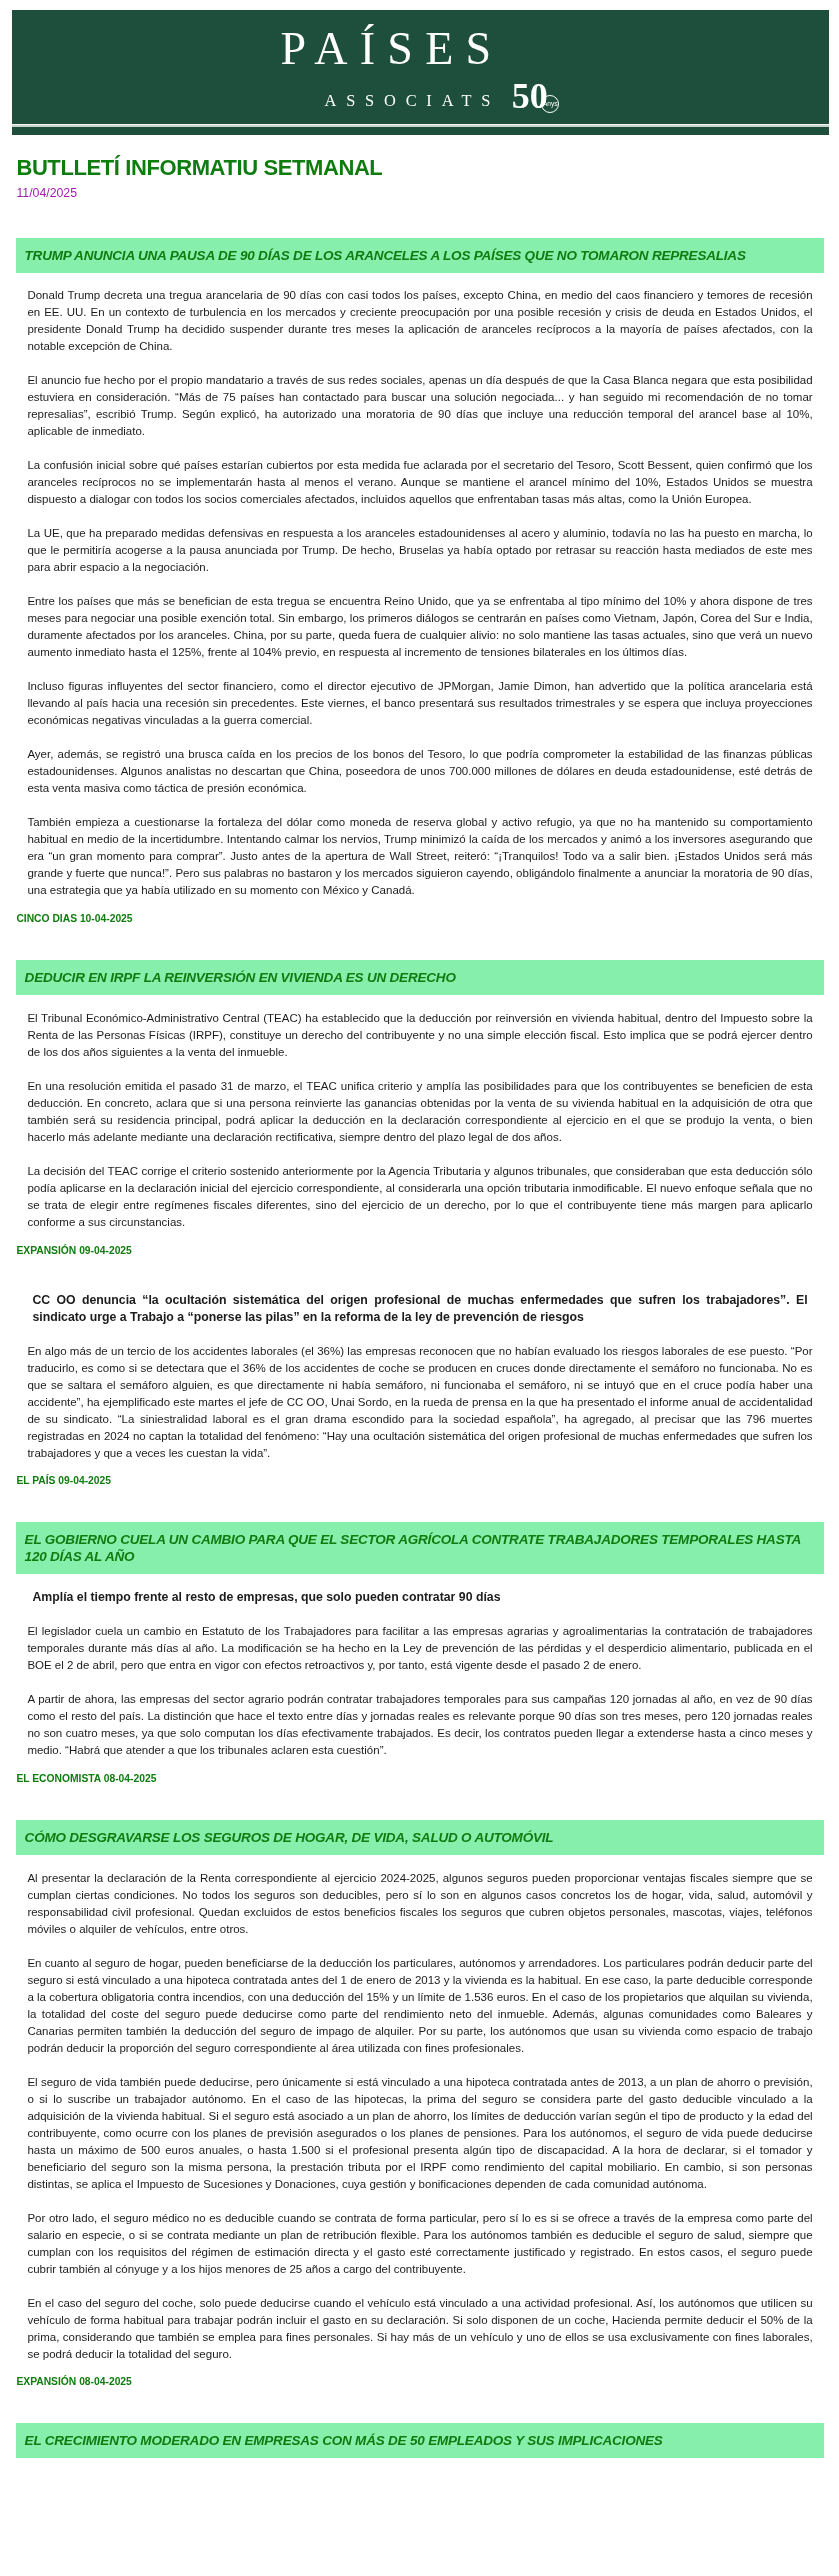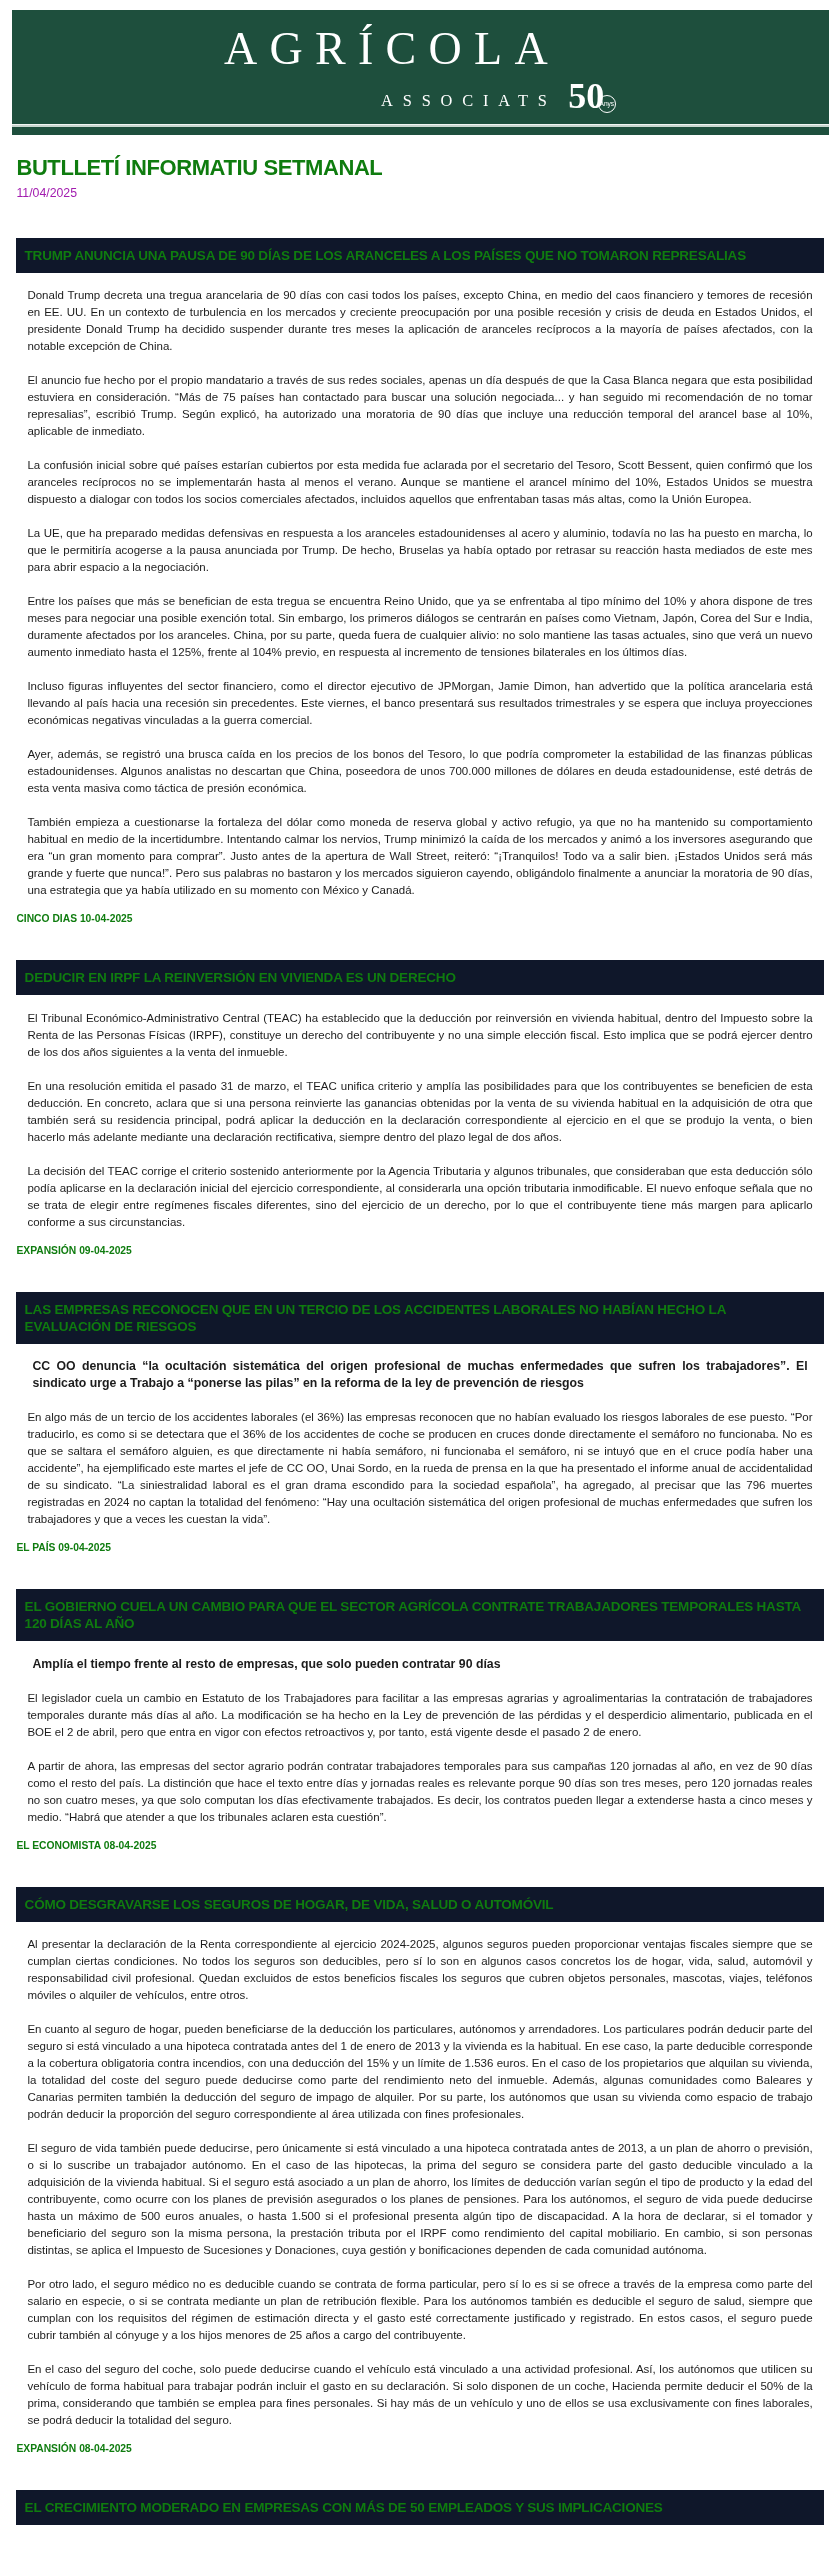--- a/index.html
+++ b/index.html
@@ -13,34 +13,34 @@
   .logo-sub{font-family:"Liberation Serif",serif;font-size:16.4px;letter-spacing:9.8px;margin-top:19px;margin-right:3.3px;}
   .logo-50{display:flex;align-items:flex-end;margin-bottom:-3.3px;}
   .n50{font-family:"Liberation Serif",serif;font-weight:bold;font-size:36px;line-height:1;}
   .anys{font-size:6.6px;border:1.2px solid #fff;border-radius:50%;width:16.4px;height:16.4px;display:inline-flex;align-items:center;justify-content:center;margin-left:-6.6px;margin-bottom:1.6px;}
   .header-rule{height:1.6px;background:#c9d6cf;margin:13px 0 0;border-top:0.8px solid #f2f5f3;}
   
   .content{margin:0 16.4px;}
   h1.page-title{color:#0f7c0f;font-size:22px;letter-spacing:-0.4px;margin:19.7px 0 4.9px;font-weight:bold;}
   .page-date{color:#a21caf;font-size:12.3px;margin:0 0 38px;}
   .article{margin:0 0 36px;}
-  h2.headline{background:#0f172a;color:#0f7c0f;font-size:13.5px;line-height:17px;font-weight:bold;letter-spacing:-0.2px;padding:9px 8.2px;margin:0 0 14.8px;}
+  h2.headline{background:#86efac;color:#0f7c0f;font-size:13.5px;line-height:17px;font-weight:bold;letter-spacing:-0.2px;padding:9px 8.2px;margin:0 0 14.8px;font-style:italic;}
   .article p{font-size:11.5px;line-height:17px;text-align:justify;margin:0 11px 17px;}
   .article p.subhead{font-weight:bold;font-size:12.3px;line-height:17px;margin:0 16px 17px;}
   .source{color:#0f7c0f;font-weight:bold;font-size:10.3px;margin-top:-3.3px;}
 </style>
 </head>
 <body>
 
 <div class="topgap"></div>
 
 <header class="header">
   <div class="logo">
     <div class="logo-text">
-      <div class="logo-name">AGRÍCOLA</div>
+      <div class="logo-name">PAÍSES</div>
       <div class="logo-sub">ASSOCIATS</div>
     </div>
     <div class="logo-50">
       <span class="n50">50</span>
       <span class="anys">Anys</span>
     </div>
   </div>
   <div class="header-rule"></div>
 </header>
 
@@ -64,21 +64,20 @@
 
   <section class="article">
     <h2 class="headline">DEDUCIR EN IRPF LA REINVERSIÓN EN VIVIENDA ES UN DERECHO</h2>
     <p>El Tribunal Económico-Administrativo Central (TEAC) ha establecido que la deducción por reinversión en vivienda habitual, dentro del Impuesto sobre la Renta de las Personas Físicas (IRPF), constituye un derecho del contribuyente y no una simple elección fiscal. Esto implica que se podrá ejercer dentro de los dos años siguientes a la venta del inmueble.</p>
     <p>En una resolución emitida el pasado 31 de marzo, el TEAC unifica criterio y amplía las posibilidades para que los contribuyentes se beneficien de esta deducción. En concreto, aclara que si una persona reinvierte las ganancias obtenidas por la venta de su vivienda habitual en la adquisición de otra que también será su residencia principal, podrá aplicar la deducción en la declaración correspondiente al ejercicio en el que se produjo la venta, o bien hacerlo más adelante mediante una declaración rectificativa, siempre dentro del plazo legal de dos años.</p>
     <p>La decisión del TEAC corrige el criterio sostenido anteriormente por la Agencia Tributaria y algunos tribunales, que consideraban que esta deducción sólo podía aplicarse en la declaración inicial del ejercicio correspondiente, al considerarla una opción tributaria inmodificable. El nuevo enfoque señala que no se trata de elegir entre regímenes fiscales diferentes, sino del ejercicio de un derecho, por lo que el contribuyente tiene más margen para aplicarlo conforme a sus circunstancias.</p>
     <div class="source">EXPANSIÓN 09-04-2025</div>
   </section>
 
   <section class="article">
-    <h2 class="headline">LAS EMPRESAS RECONOCEN QUE EN UN TERCIO DE LOS ACCIDENTES LABORALES NO HABÍAN HECHO LA EVALUACIÓN DE RIESGOS</h2>
     <p class="subhead">CC OO denuncia “la ocultación sistemática del origen profesional de muchas enfermedades que sufren los trabajadores”. El sindicato urge a Trabajo a “ponerse las pilas” en la reforma de la ley de prevención de riesgos</p>
     <p>En algo más de un tercio de los accidentes laborales (el 36%) las empresas reconocen que no habían evaluado los riesgos laborales de ese puesto. “Por traducirlo, es como si se detectara que el 36% de los accidentes de coche se producen en cruces donde directamente el semáforo no funcionaba. No es que se saltara el semáforo alguien, es que directamente ni había semáforo, ni funcionaba el semáforo, ni se intuyó que en el cruce podía haber una accidente”, ha ejemplificado este martes el jefe de CC OO, Unai Sordo, en la rueda de prensa en la que ha presentado el informe anual de accidentalidad de su sindicato. “La siniestralidad laboral es el gran drama escondido para la sociedad española”, ha agregado, al precisar que las 796 muertes registradas en 2024 no captan la totalidad del fenómeno: “Hay una ocultación sistemática del origen profesional de muchas enfermedades que sufren los trabajadores y que a veces les cuestan la vida”.</p>
     <div class="source">EL PAÍS 09-04-2025</div>
   </section>
 
   <section class="article">
     <h2 class="headline">EL GOBIERNO CUELA UN CAMBIO PARA QUE EL SECTOR AGRÍCOLA CONTRATE TRABAJADORES TEMPORALES HASTA 120 DÍAS AL AÑO</h2>
     <p class="subhead">Amplía el tiempo frente al resto de empresas, que solo pueden contratar 90 días</p>
     <p>El legislador cuela un cambio en Estatuto de los Trabajadores para facilitar a las empresas agrarias y agroalimentarias la contratación de trabajadores temporales durante más días al año. La modificación se ha hecho en la Ley de prevención de las pérdidas y el desperdicio alimentario, publicada en el BOE el 2 de abril, pero que entra en vigor con efectos retroactivos y, por tanto, está vigente desde el pasado 2 de enero.</p>
     <p>A partir de ahora, las empresas del sector agrario podrán contratar trabajadores temporales para sus campañas 120 jornadas al año, en vez de 90 días como el resto del país. La distinción que hace el texto entre días y jornadas reales es relevante porque 90 días son tres meses, pero 120 jornadas reales no son cuatro meses, ya que solo computan los días efectivamente trabajados. Es decir, los contratos pueden llegar a extenderse hasta a cinco meses y medio. “Habrá que atender a que los tribunales aclaren esta cuestión”.</p>

